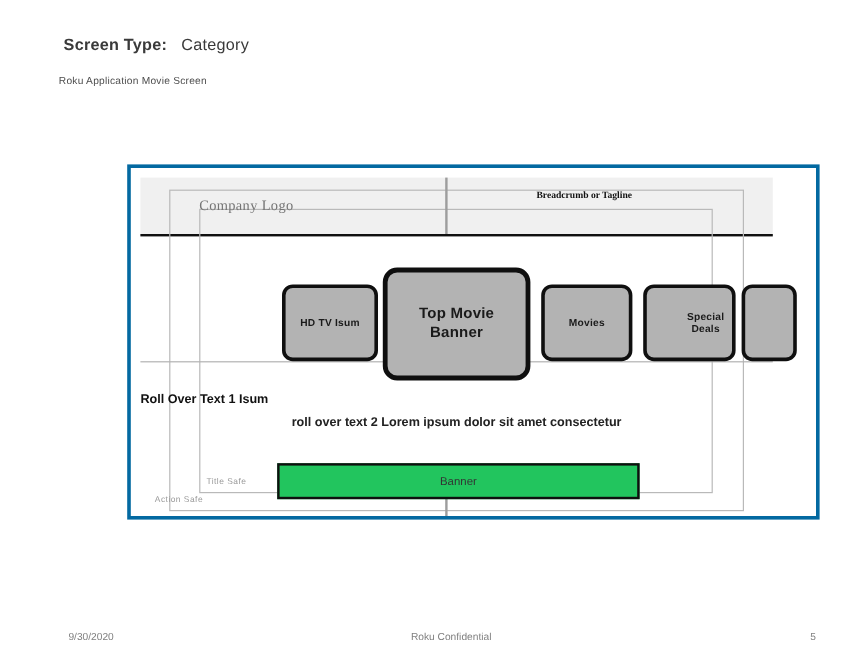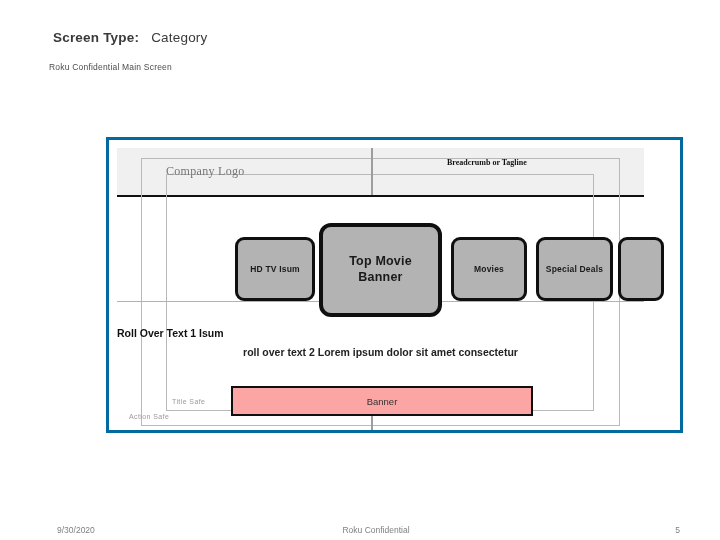--- a/index.html
+++ b/index.html
@@ -76,37 +76,37 @@
   }
   .cat-btn-1 { left: 31px;  width: 80px; }
   .cat-btn-2 { left: 118px; width: 80px; }
   .cat-btn-featured {
     left: 202px; top: 75px; width: 123px; height: 94px;
     border-width: 4px; border-radius: 12px;
     font-size: 12.5px;
   }
   .cat-btn-featured span { display: inline-block; width: 84px; line-height: 1.25; }
   .cat-btn-4 { left: 334px; width: 76px; }
-  .cat-btn-5 { left: 419px; width: 77px; }
+  .cat-btn-5 { left: 419px; width: 77px; padding-left: 27px; }
   .cat-btn-6 { left: 501px; width: 46px; }
 
   
   .rollover-1 {
     position: absolute; left: 0; top: 179px; width: 527px; text-align: left;
     font-size: 10.5px; font-weight: 700; color: #111111; z-index: 3;
   }
   .rollover-2 {
     position: absolute; left: 0; top: 198px; width: 527px; text-align: center;
     font-size: 10.5px; color: #222222; z-index: 3; font-weight: bold;
   }
 
   
   .banner {
     position: absolute; left: 114px; top: 238px; width: 302px; height: 30px;
-    background: #fca5a5; border: 2px solid #0f0f0f; z-index: 4;
+    background: #22c55e; border: 2px solid #0f0f0f; z-index: 4;
     display: flex; align-items: center; justify-content: center;
     font-size: 9.5px; color: #333333;
   }
 
   
   .title-safe-label {
     position: absolute; left: 55px; top: 250px; z-index: 3;
     font-size: 7px; color: #9a9a9a; letter-spacing: 0.4px;
   }
   .action-safe-label {
@@ -129,21 +129,21 @@
   }
 </style>
 </head>
 <body>
 
 <div class="slide">
 
   <div class="slide-title">
     <span class="bold">Screen Type:</span><span> Category</span>
   </div>
-  <div class="slide-subtitle">Roku Confidential Main Screen</div>
+  <div class="slide-subtitle">Roku Application Movie Screen</div>
 
   <div class="wireframe">
     <div class="wf-inner">
 
       <div class="wf-header"></div>
       <div class="action-safe-rect"></div>
       <div class="title-safe-rect"></div>
       <div class="center-line-top"></div>
       <div class="center-line-bottom"></div>
       <div class="row-baseline"></div>

